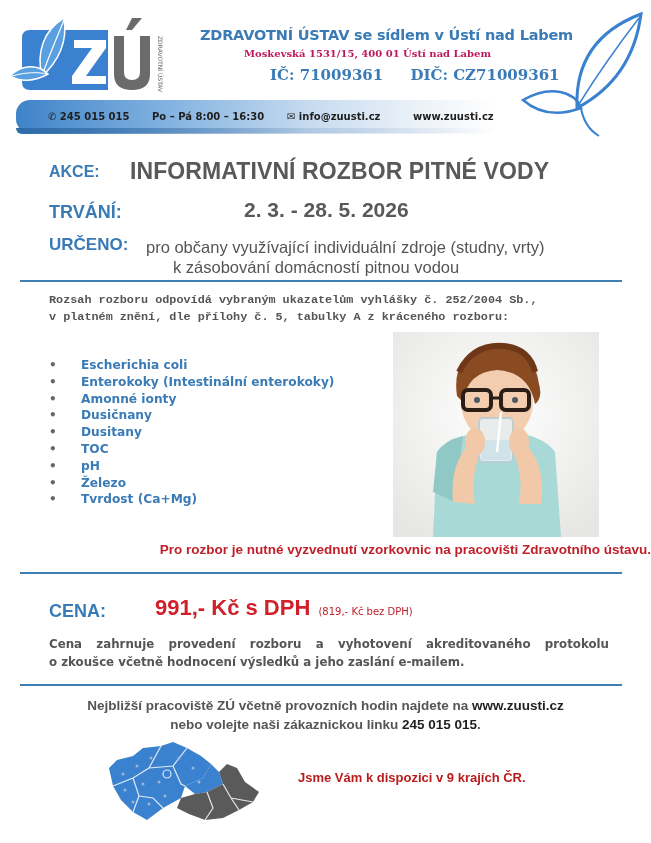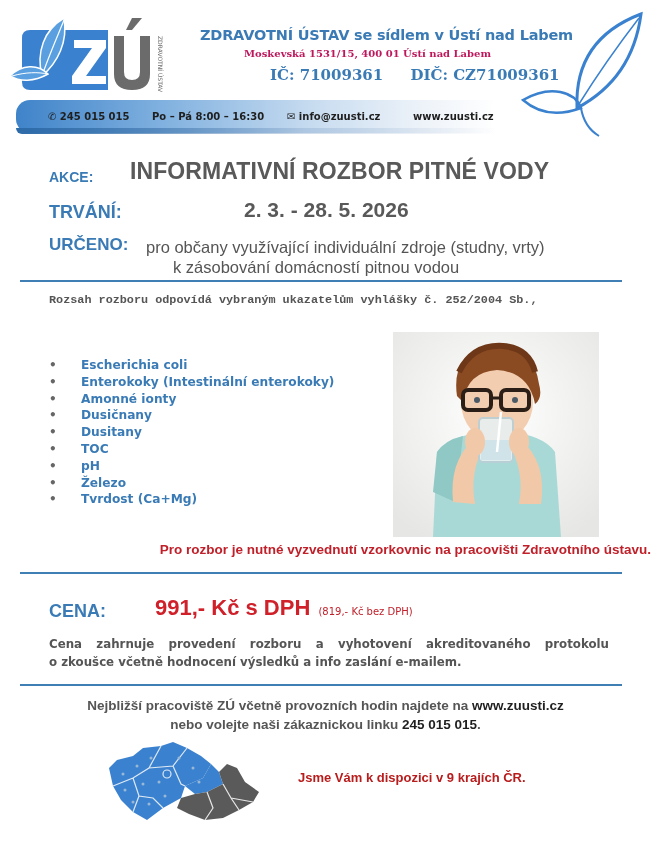--- a/index.html
+++ b/index.html
@@ -21,21 +21,21 @@
      background: linear-gradient(90deg, #2c6aa8 0%, rgba(140,170,205,0.4) 60%, rgba(255,255,255,0) 100%); }
   .contact-item { position: absolute; top: 111px; font-family: "DejaVu Sans", sans-serif; font-weight: bold; font-size: 10px; color: #1f1f1f; white-space: nowrap; }
   .ci-phone { left: 48px; }
   .ci-hours { left: 145px; padding-left: 7px; }
   .ci-email { left: 287px; }
   .ci-web { left: 413px; }
 
   
   .label-blue { font-family: "Liberation Sans", sans-serif; font-weight: bold; color: #3a7bb6; }
   .row-akce { position: absolute; left: 49px; top: 158px; }
-  .row-akce .label-blue { font-size: 14px; position: absolute; left: 0; top: 11px; white-space: nowrap; }
+  .row-akce .label-blue { font-size: 16px; position: absolute; left: 0; top: 5px; white-space: nowrap; }
   .akce-value { position: absolute; left: 81px; top: 0; white-space: nowrap; font-family: "Liberation Sans", sans-serif; font-weight: bold; font-size: 23px; color: #595959; letter-spacing: 0.1px; }
   .row-trvani { position: absolute; left: 49px; top: 198px; }
   .row-trvani .label-blue { font-size: 18px; position: absolute; left: 0; top: 4px; white-space: nowrap; }
   .trvani-value { position: absolute; left: 195px; top: 0; white-space: nowrap; font-family: "Liberation Sans", sans-serif; font-weight: bold; font-size: 21px; color: #595959; }
   .row-urceno { position: absolute; left: 49px; top: 235px; width: 560px; }
   .row-urceno .label-blue { font-size: 17px; position: absolute; left: 0; top: 0; white-space: nowrap; }
   .urceno-line1 { position: absolute; left: 97px; top: 3px; white-space: nowrap; font-family: "Liberation Sans", sans-serif; font-size: 16.5px; color: #555; }
   .urceno-line2 { position: absolute; left: 124px; top: 23px; white-space: nowrap; font-family: "Liberation Sans", sans-serif; font-size: 16.5px; color: #555; }
 
   .divider { position: absolute; left: 20px; width: 602px; height: 2px; background: #3f7fb3; }
@@ -124,20 +124,21 @@
 <div class="row-urceno">
   <span class="label-blue">URČENO:</span>
   <span class="urceno-line1">pro občany využívající individuální zdroje (studny, vrty)</span>
   <span class="urceno-line2">k zásobování domácností pitnou vodou</span>
 </div>
 
 <div class="divider div1"></div>
 
 <div class="intro">
   <div>Rozsah rozboru odpovídá vybraným ukazatelům vyhlášky č. 252/2004 Sb.,</div>
+  <div>v platném znění, dle přílohy č. 5, tabulky A z kráceného rozboru:</div>
 </div>
 
 <ul class="params-list">
   <li><span class="bullet">•</span><span>Escherichia coli</span></li>
   <li><span class="bullet">•</span><span>Enterokoky (Intestinální enterokoky)</span></li>
   <li><span class="bullet">•</span><span>Amonné ionty</span></li>
   <li><span class="bullet">•</span><span>Dusičnany</span></li>
   <li><span class="bullet">•</span><span>Dusitany</span></li>
   <li><span class="bullet">•</span><span>TOC</span></li>
   <li><span class="bullet">•</span><span>pH</span></li>
@@ -185,21 +186,21 @@
 
 <div class="divider div2"></div>
 
 <div class="row-cena">
   <span class="label-blue">CENA:</span>
   <span class="price"><span>991,- Kč s DPH</span> <span class="price-note">(819,- Kč bez DPH)</span></span>
 </div>
 
 <div class="price-desc">
   <span class="l1">Cena zahrnuje provedení rozboru a vyhotovení akreditovaného protokolu</span>
-  <span>o zkoušce včetně hodnocení výsledků a info zaslání e-mailem.</span>
+  <span>o zkoušce včetně hodnocení výsledků a jeho zaslání e-mailem.</span>
 </div>
 
 <div class="divider div3"></div>
 
 <div class="footer-text">
   <div><span>Nejbližší pracoviště ZÚ včetně provozních hodin najdete na </span><span class="strong">www.zuusti.cz</span></div>
   <div><span>nebo volejte naši zákaznickou linku </span><span class="strong">245 015 015</span><span>.</span></div>
 </div>
 
 <svg class="map" viewBox="0 0 160 86">

